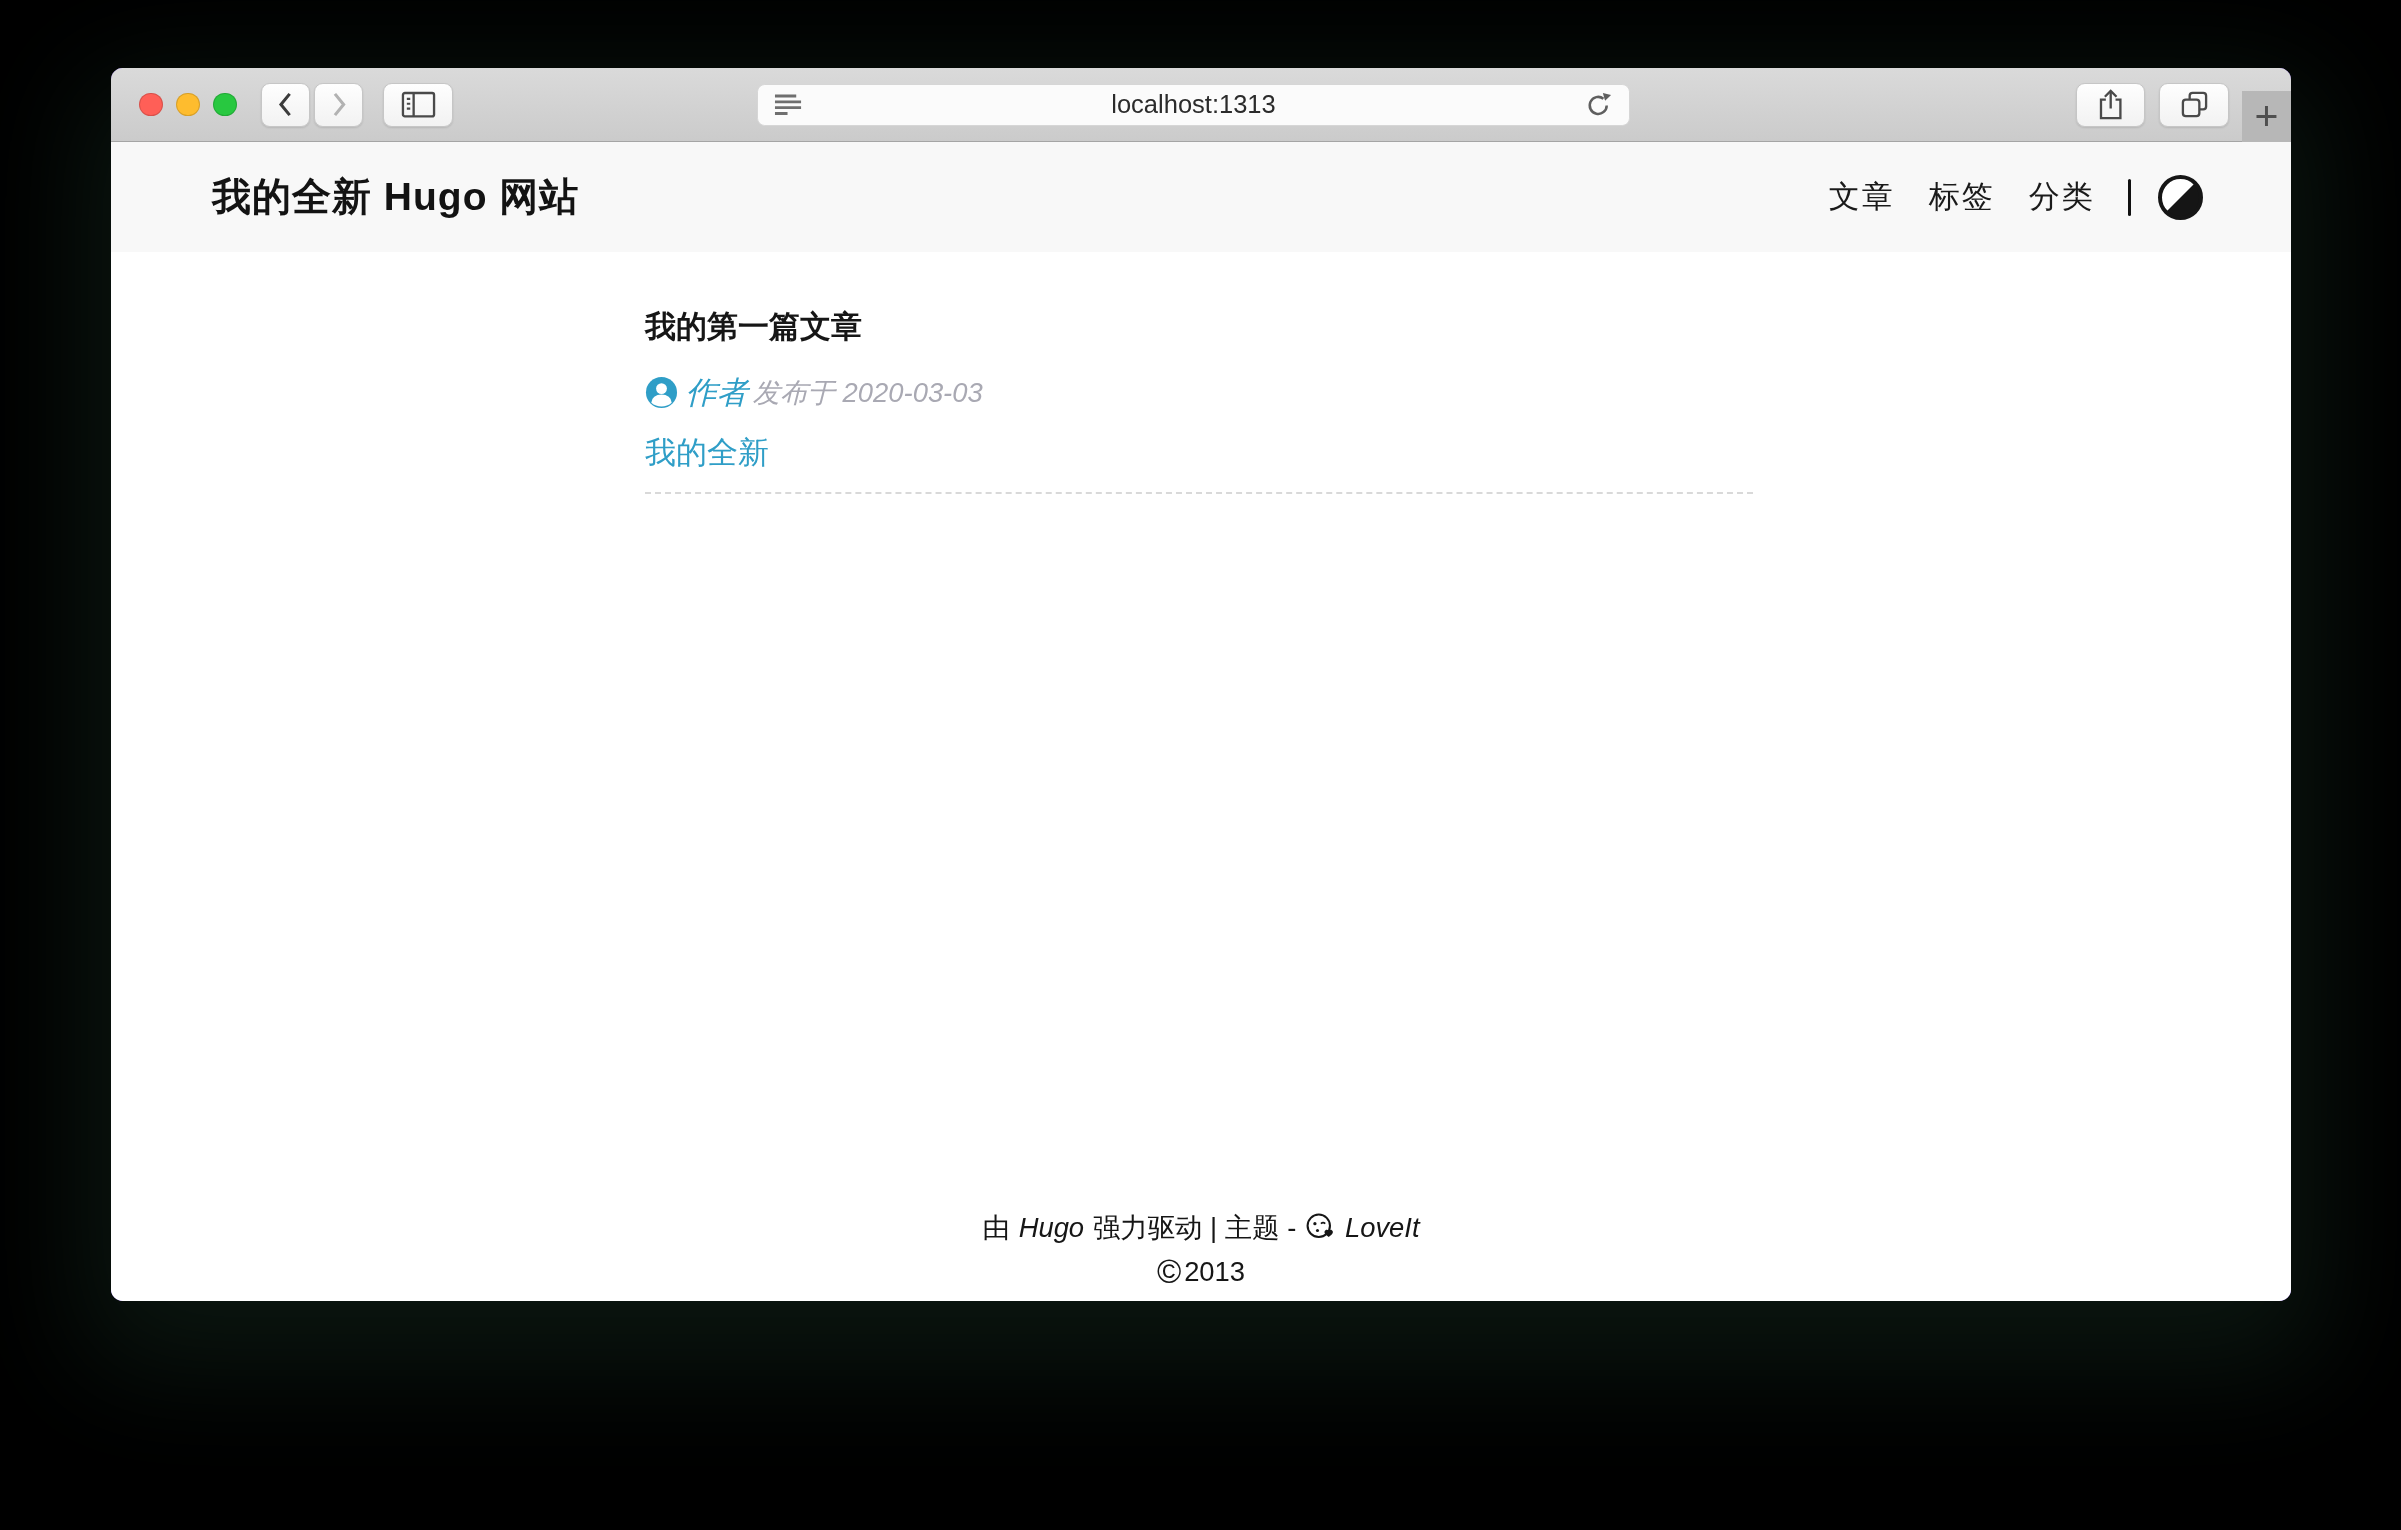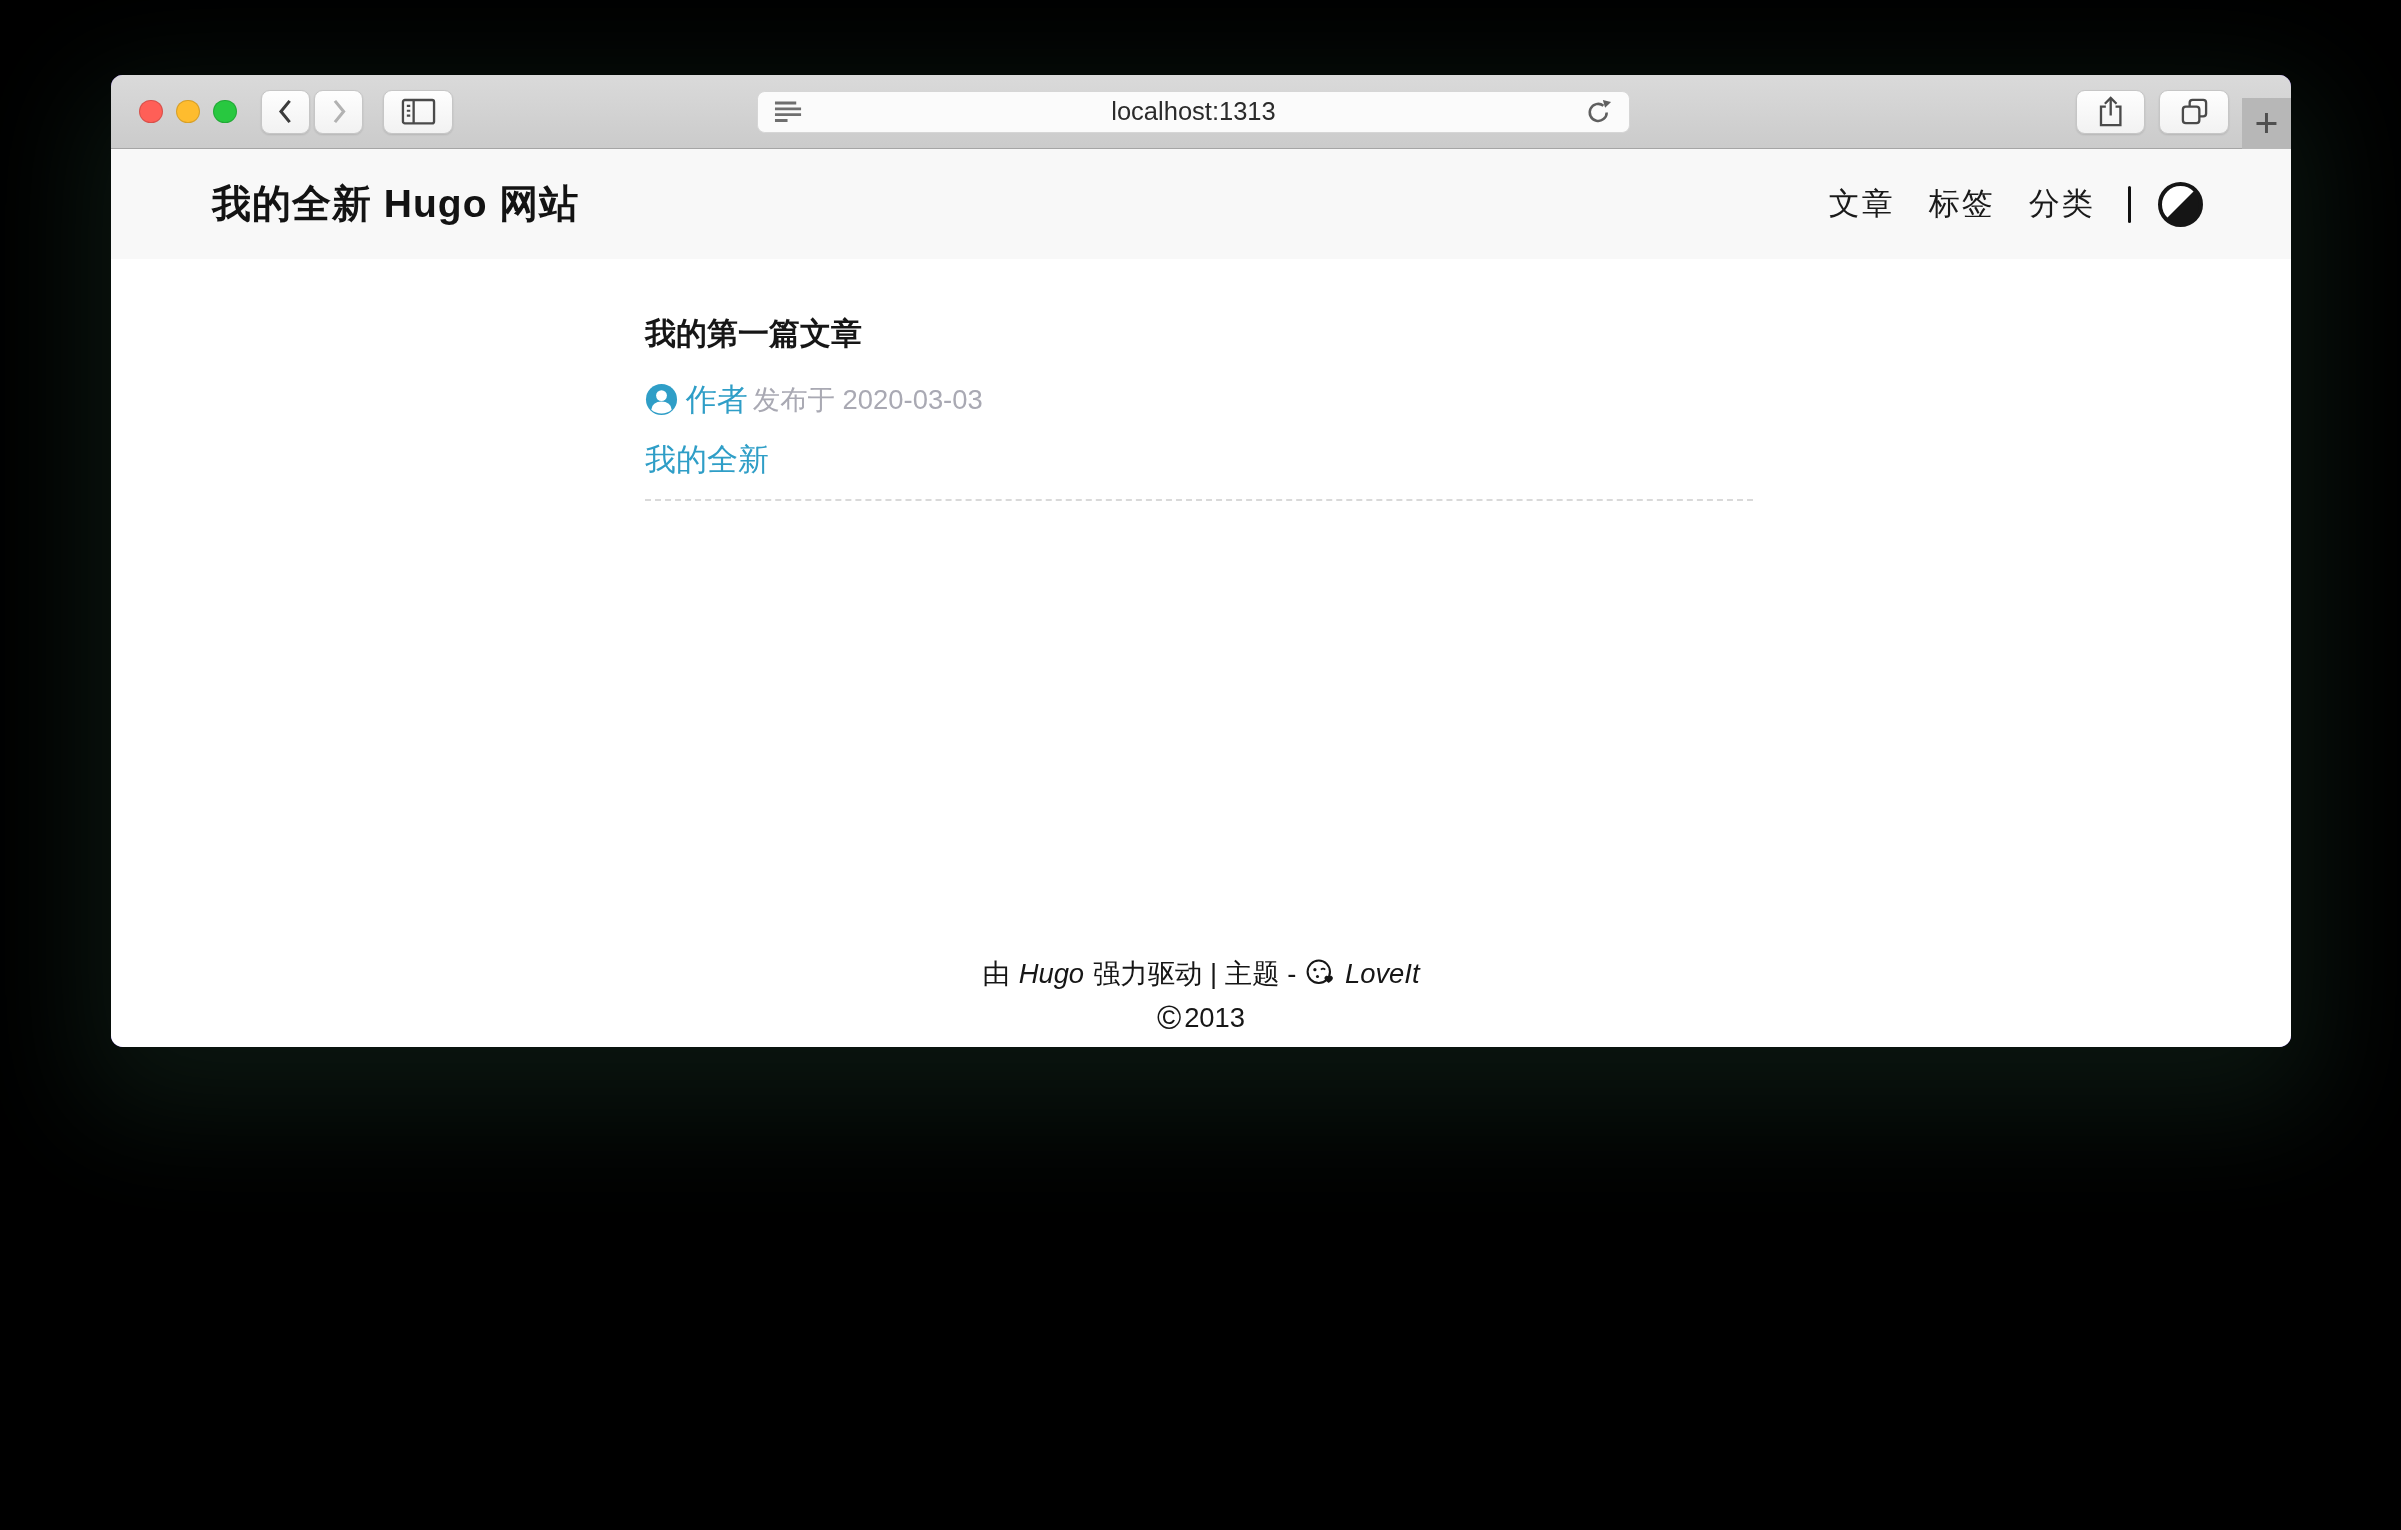--- a/index.html
+++ b/index.html
@@ -1,18 +1,18 @@
 <!DOCTYPE html>
 <html><head>
 <meta charset="utf-8">
 <style>
   html,body{margin:0;padding:0;background:#000;}
   *{box-sizing:border-box;font-family:"Liberation Sans","DejaVu Sans",sans-serif;}
   .stage{position:relative;width:2401px;height:1531px;background:#000;overflow:hidden;}
-  .window{position:absolute;left:111px;top:75px;width:2180px;height:972px;
+  .window{position:absolute;left:111px;top:68px;width:2180px;height:1233px;
           background:#8b5cf6;border-radius:11.8px;overflow:hidden;
           box-shadow:0 39px 118px 29px rgba(20,40,30,.55);}
   
   .toolbar{position:relative;height:74px;background:linear-gradient(#dadada,#cbcbcb);
            border-bottom:1px solid #a5a5a5;}
   .lights{position:absolute;left:28px;top:24.5px;display:flex;gap:13.7px;}
   .light{width:23.5px;height:23.5px;border-radius:50%;border:1px solid rgba(0,0,0,.15);}
   .tbtn{position:absolute;top:14.7px;height:44px;border:1px solid #c6c6c6;border-radius:8.8px;
         background:linear-gradient(#fefefe,#f2f2f2);box-shadow:0 1px 2px rgba(0,0,0,.12);
         display:flex;align-items:center;justify-content:center;}
@@ -34,21 +34,21 @@
   .site-title{font-size:39px;font-weight:bold;color:#131313;letter-spacing:1px;}
   .nav{display:flex;align-items:center;}
   .nav-item{font-size:31px;color:#1a1a1a;margin-left:34px;letter-spacing:2px;cursor:pointer;}
   .nav-sep{width:2.9px;height:37px;background:#111;margin:0 27.4px 0 33px;border-radius:2px;}
   .theme-toggle{width:45px;height:45px;border-radius:50%;border:4.9px solid #151515;
                 background:linear-gradient(135deg,#ffffff 49.5%,#151515 50.5%);cursor:pointer;}
   
   .content{position:relative;height:1126px;background:#fff;}
   .article{margin-left:534px;width:1108px;padding-top:51px;}
   .post-title{font-size:31px;font-weight:bold;color:#161616;line-height:47px;cursor:pointer;}
-  .meta{margin-top:21.6px;display:flex;align-items:center;}
+  .meta{margin-top:21.6px;display:flex;align-items:center;font-style:italic;}
   .author-link{display:flex;align-items:center;gap:7.8px;cursor:pointer;}
   .author-name{font-size:31px;color:#2f9ec7;}
   .pub{font-size:27.4px;color:#a9a9b3;margin-left:5px;}
   .summary{margin-top:21.6px;font-size:31px;color:#a9a9b3;line-height:47px;}
   .read-more{margin-top:15.7px;font-size:31px;color:#2f9ec7;line-height:47px;cursor:pointer;display:inline-block;}
   .divider{margin-top:15.7px;border-top:2px dashed #d9d9d9;height:0;}
   
   .footer{position:absolute;left:0;right:0;bottom:12.7px;text-align:center;color:#161616;}
   .footer-line1{display:inline-flex;align-items:center;gap:8.8px;font-size:27.4px;line-height:33px;}
   .footer-line2{margin-top:11.8px;font-size:27.4px;line-height:33px;display:flex;

